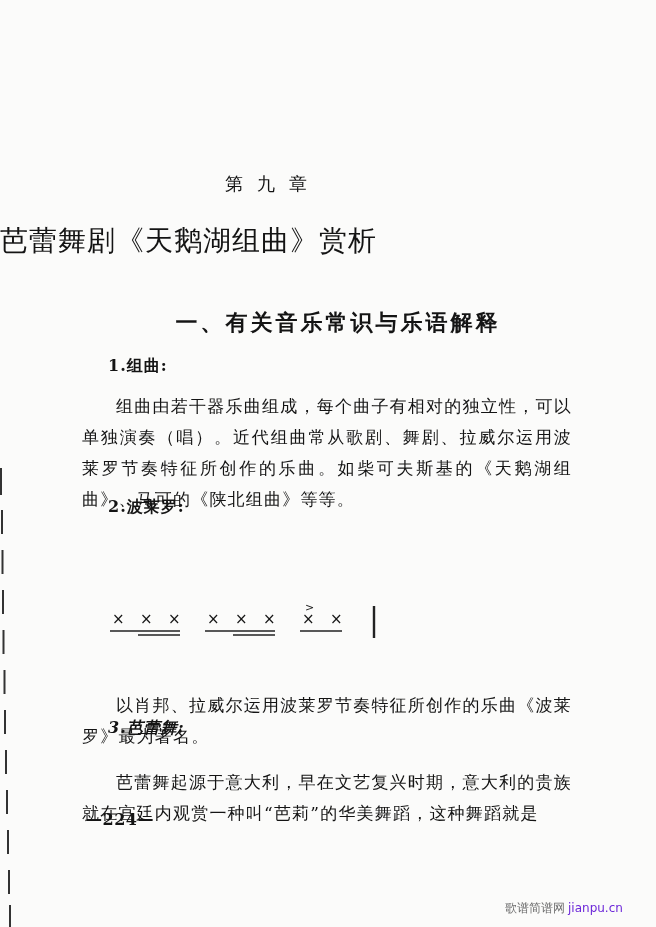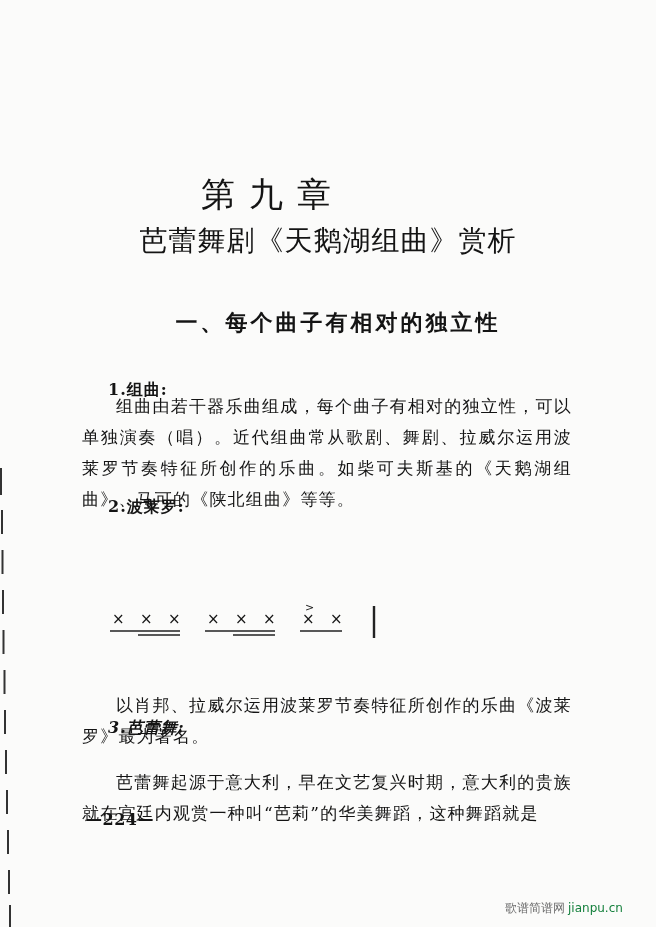--- a/index.html
+++ b/index.html
@@ -18,31 +18,31 @@
     .page {
       position: absolute;
       left: 0; top: 0;
       width: 656px; height: 927px;
     }
     .chapter-num {
       position: absolute;
       left: 0; width: 524px;
       top: 172px;
       text-align: center;
-      font-size: 34px;
+      font-size: 18px;
       letter-spacing: 14px;
       padding-left: 22px;
       box-sizing: border-box;
       font-weight: normal;
     }
     .chapter-title {
       position: absolute;
       left: 0; width: 656px;
       top: 222px;
-      text-align: center;
+      text-align: left;
       font-size: 28px;
       letter-spacing: 1px;
       font-weight: normal;
     }
     .section-title {
       position: absolute;
       left: 0; width: 656px;
       top: 308px;
       text-align: center;
       font-size: 22px;
@@ -92,21 +92,21 @@
     .watermark {
       position: absolute;
       left: 505px;
       top: 900px;
       font-family: "DejaVu Sans", "Liberation Sans", sans-serif;
       font-size: 12px;
       color: #6e6e6e;
       white-space: nowrap;
     }
     .watermark .wm-url {
-      color: #15803d;
+      color: #6d28d9;
       margin-left: 3px;
     }
   </style>
 </head>
 <body>
 
 <div class="page">
 
   <div class="binding-marks">
     <svg width="20" height="467" viewBox="0 0 20 467">
@@ -122,23 +122,23 @@
         <line x1="7" y1="330" x2="7" y2="354"></line>
         <line x1="8" y1="370" x2="8" y2="394"></line>
         <line x1="9" y1="410" x2="9" y2="434"></line>
         <line x1="10" y1="445" x2="10" y2="467"></line>
       </g>
     </svg>
   </div>
 
   <div class="chapter-num">第九章</div>
   <div class="chapter-title">芭蕾舞剧《天鹅湖组曲》赏析</div>
-  <div class="section-title">一、每个曲子有相对的独立性</div>
+  <div class="section-title">一、有关音乐常识与乐语解释</div>
 
-  <div class="subhead" style="top:380px;">1.组曲:</div>
+  <div class="subhead" style="top:356px;">1.组曲:</div>
   <div class="para" style="top:391px;">组曲由若干器乐曲组成，每个曲子有相对的独立性，可以单独演奏（唱）。近代组曲常从歌剧、舞剧、拉威尔运用波莱罗节奏特征所创作的乐曲。如柴可夫斯基的《天鹅湖组曲》、马可的《陕北组曲》等等。</div>
 
   <div class="subhead" style="top:497px;">2.波莱罗:</div>
 
   <div class="rhythm">
     <svg width="290" height="40" viewBox="0 0 290 40">
       <g font-family="DejaVu Sans, sans-serif" font-size="15" fill="#151515">
         <text x="2" y="24">×</text>
         <text x="30" y="24">×</text>
         <text x="58" y="24">×</text>

